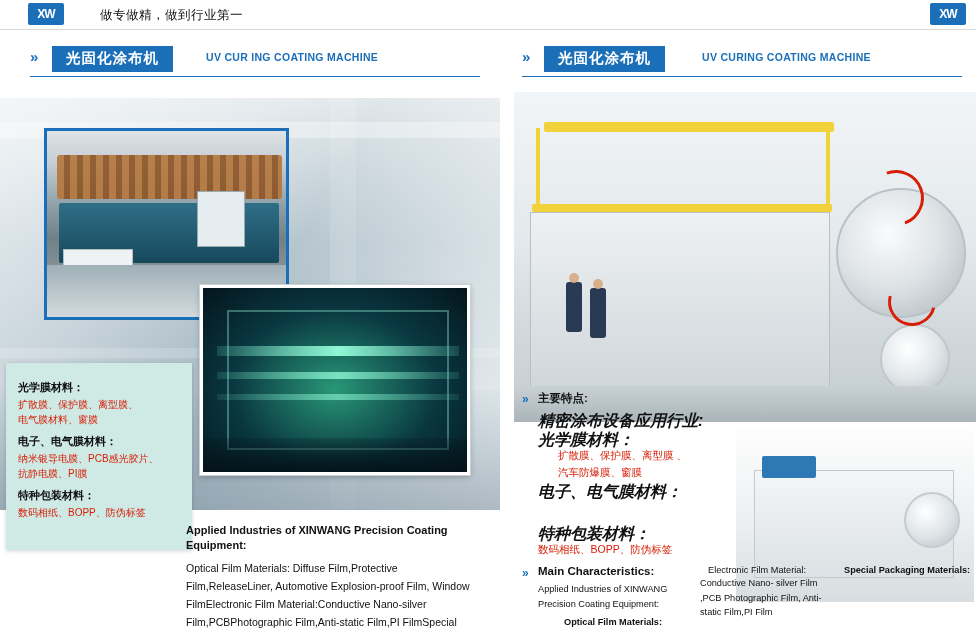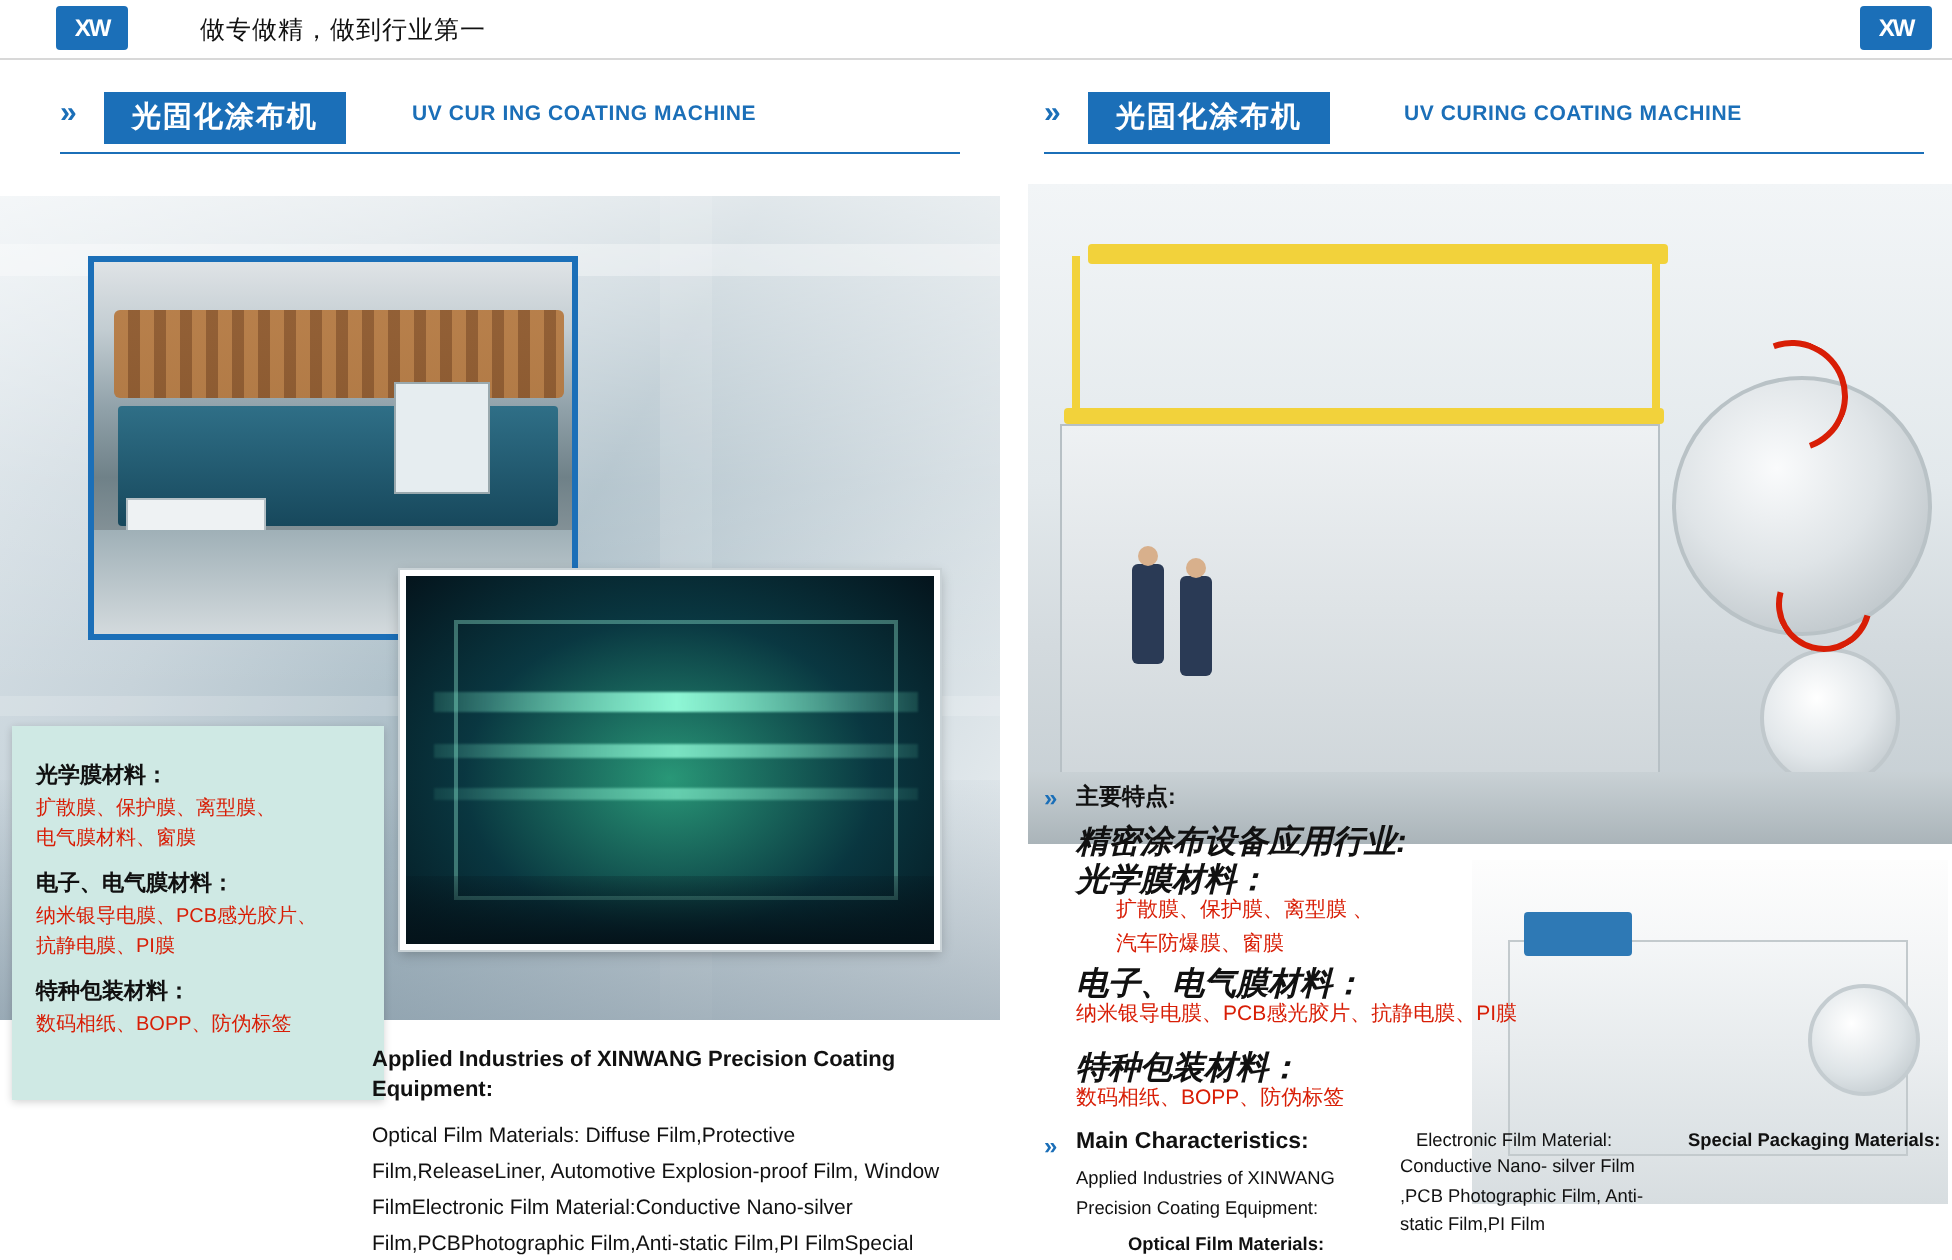--- a/index.html
+++ b/index.html
@@ -379,21 +379,20 @@
 
   <span class="rt-chev" style="left:22px; top:362px;">»</span>
   <div class="rt-head" style="left:38px; top:361px;">主要特点:</div>
   <div class="rt-sub" style="left:38px; top:381px;">精密涂布设备应用行业:</div>
 
   <div class="rt-sub" style="left:38px; top:400px;">光学膜材料：</div>
   <div class="rt-p" style="left:38px; top:417px; width:240px; white-space:pre-line;margin-left:20px;">扩散膜、保护膜、离型膜 、
 汽车防爆膜、窗膜</div>
 
   <div class="rt-sub" style="left:38px; top:452px;">电子、电气膜材料：</div>
-  <div class="rt-p" style="left:38px; top:469px; width:240px;">纳米银导电膜、PCB感光胶片、抗静电膜、PI膜</div>
 
   <div class="rt-sub" style="left:38px; top:494px;">特种包装材料：</div>
   <div class="rt-p" style="left:38px; top:511px; width:240px;">数码相纸、BOPP、防伪标签</div>
 
   <span class="rt-chev" style="left:22px; top:536px;">»</span>
   <div class="rt-head" style="left:38px; top:535px;">Main Characteristics:</div>
   <div class="rt-small" style="left:38px; top:552px; width:150px;">Applied Industries of XINWANG Precision Coating Equipment:</div>
 
   <div class="rt-small" style="left:38px; top:585px; width:150px; font-weight:bold;text-align:center;">Optical Film Materials:</div>
   <div class="rt-small" style="left:38px; top:597px; width:150px;">Diffuse Film,Protective Film, Release Liner, Anti-static Film,PI Film Explosion-proof Film,Window Film</div>

